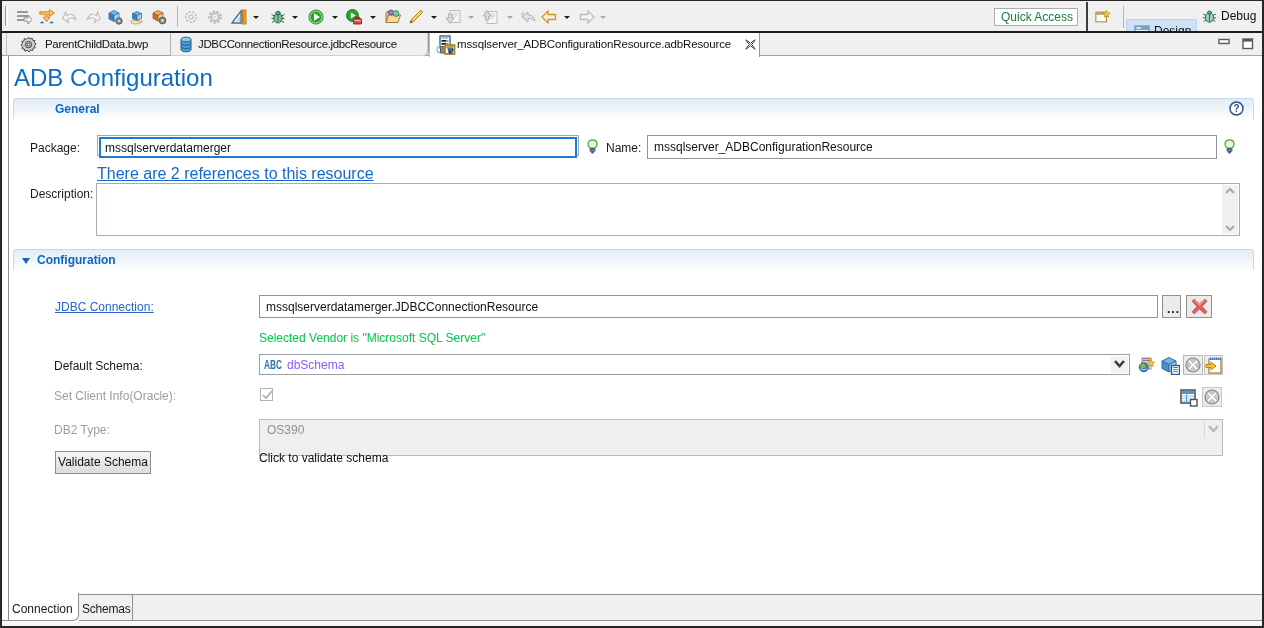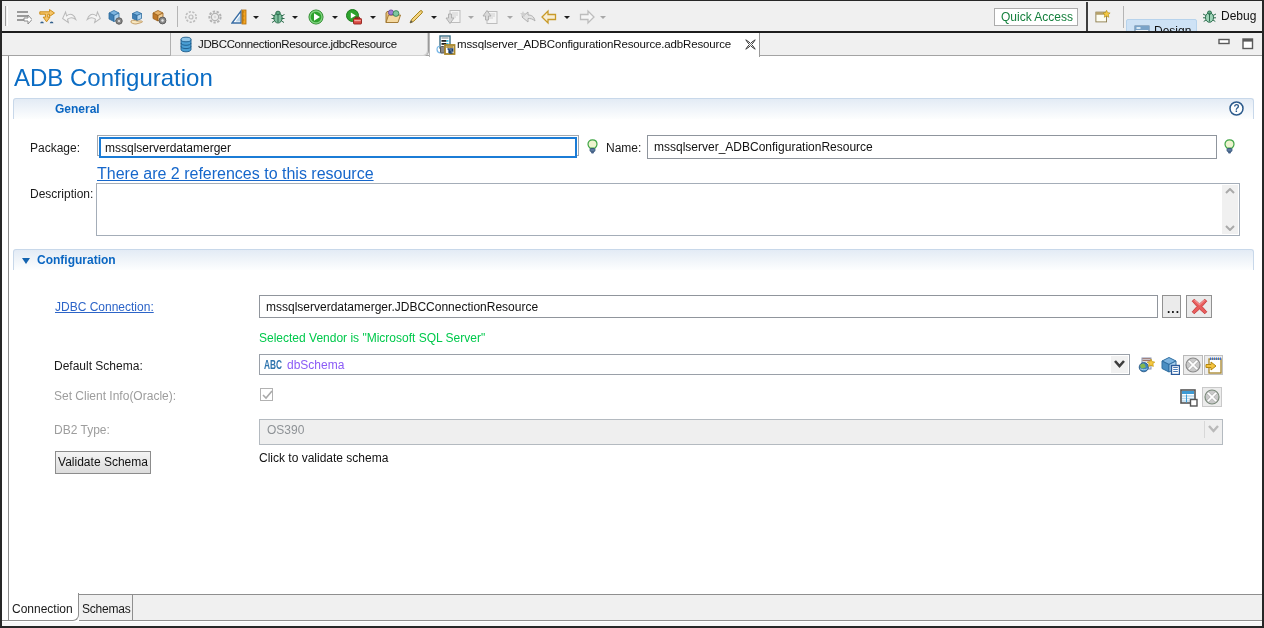--- a/index.html
+++ b/index.html
@@ -66,21 +66,21 @@
 #jdbcfield { left:259px; top:295px; width:899px; height:23px; }
 .sqbtn { position:absolute; background:#ebebeb; border:1px solid #919191; }
 #dotsbtn { left:1162px; top:295px; width:19px; height:23px; }
 #dotsbtn i { position:absolute; left:4px; top:6px; font-style:normal; font-size:12px; font-weight:bold; color:#111; letter-spacing:1px; }
 #redxbtn { left:1186px; top:295px; width:26px; height:23px; }
 #greentext { position:absolute; left:259px; top:331px; font-size:12px; color:#00c94c; }
 #combo1 { position:absolute; left:259px; top:354px; width:871px; height:21px; border:1px solid #9aa0a8; background:#fff; }
 #combo1 .arrowzone { position:absolute; right:1px; top:1px; width:17px; height:17px; background:#f1f1f1; }
 #combo1 .txt { position:absolute; left:27px; top:3px; font-size:12px; color:#8b5cf6; }
 #checkbox { position:absolute; left:260px; top:388px; width:13px; height:13px; border:1px solid #b2b2b2; background:#fff; }
-#db2combo { position:absolute; left:259px; top:419px; width:964px; height:26px; border:1px solid #b4bac0; background:#efefef; }
+#db2combo { position:absolute; left:259px; top:419px; width:964px; height:37px; border:1px solid #b4bac0; background:#efefef; }
 #db2combo .txt { position:absolute; left:7px; top:3px; color:#8e9296; }
 #db2combo .arrowzone { position:absolute; right:1px; top:1px; width:17px; height:17px; background:#efefef; border-left:1px solid #d8d8d8; }
 #valbtn { position:absolute; left:55px; top:451px; width:96px; height:23px; background:linear-gradient(#f4f4f4,#dcdcdc); border:1px solid #8c8c8c; font-size:12px; color:#111; text-align:center; line-height:21px; }
 #clicktext { position:absolute; left:259px; top:451px; font-size:12px; color:#111; }
 
 #btmstrip { position:absolute; left:79px; top:594px; width:1183px; height:27px; background:#f0f0f0; border-top:1px solid #8f8f8f; border-bottom:1px solid #8f8f8f; }
 #conntab { position:absolute; left:2px; top:593px; width:77px; height:28px; background:#fff; border-right:1px solid #8f8f8f; border-bottom:1px solid #8f8f8f; border-bottom-right-radius:6px; z-index:3; }
 #conntab span { position:absolute; left:10px; top:9px; }
 #schemastab { position:absolute; left:79px; top:594px; width:54px; height:27px; border-right:1px solid #8f8f8f; z-index:4; }
 #schemastab span { position:absolute; left:3px; top:8px; letter-spacing:-0.2px; }
@@ -243,20 +243,28 @@
       <ellipse cx="8.5" cy="9.5" rx="4" ry="4.8" fill="#9fd4b8" stroke="#2d6e4e" stroke-width="1"></ellipse>
       <ellipse cx="8.5" cy="4.6" rx="2" ry="1.6" fill="#5da883" stroke="#2d6e4e" stroke-width="1"></ellipse>
       <path d="M8.5 5.5 L8.5 13.5 M5 7.5 L2 6 M5 9.8 L2 9.8 M5 12 L2.7 13.5 M12 7.5 L15 6 M12 9.8 L15 9.8 M12 12 L14.3 13.5" stroke="#2d6e4e" stroke-width="1" fill="none"></path>
     </svg>
   </div>
 </div>
 <div id="tabline"></div>
 <div id="editor"></div>
 <div id="tabstrip">
   <div class="botline"></div>
+  <div class="tab" id="tab1">
+      <span class="lbl" style="left:38px;">ParentChildData.bwp</span>
+    <svg style="position:absolute; left:13px; top:3px;" width="17" height="17" viewBox="0 0 17 17">
+      <path d="M8.5 1.2 L10 3 L12 2 L12.6 4.3 L15 4.5 L14.2 6.6 L16.2 8 L14.4 9.6 L15.3 11.8 L13 12.2 L12.7 14.6 L10.4 13.9 L9 16 L7.2 14.2 L5 15.3 L4.4 13 L2 12.8 L2.7 10.6 L0.8 9.2 L2.6 7.6 L1.6 5.4 L4 5 L4.2 2.6 L6.5 3.3 Z" fill="#cfcfcf" stroke="#4a4a4a" stroke-width="1"></path>
+      <circle cx="8.5" cy="8.6" r="3.2" fill="#b5b5b5" stroke="#4a4a4a" stroke-width="1"></circle>
+      <circle cx="8.5" cy="8.6" r="1.2" fill="#efefef" stroke="#4a4a4a" stroke-width="0.8"></circle>
+    </svg>
+  </div>
   <div class="tab" id="tab2">
       <span class="lbl" style="left:27px;">JDBCConnectionResource.jdbcResource</span>
     <svg style="position:absolute; left:8px; top:3px;" width="14" height="17" viewBox="0 0 14 17">
       <path d="M2 3.5 L2 13.5 C2 14.8 4.2 15.8 7 15.8 C9.8 15.8 12 14.8 12 13.5 L12 3.5 Z" fill="#4a9fd4" stroke="#1a5a8a" stroke-width="0.9"></path>
       <ellipse cx="7" cy="3.5" rx="5" ry="2.3" fill="#8fc6e8" stroke="#1a5a8a" stroke-width="0.9"></ellipse>
       <path d="M2 7 C2 8.3 4.2 9.3 7 9.3 C9.8 9.3 12 8.3 12 7" fill="none" stroke="#1a5a8a" stroke-width="0.9"></path>
       <path d="M2 10.3 C2 11.6 4.2 12.6 7 12.6 C9.8 12.6 12 11.6 12 10.3" fill="none" stroke="#1a5a8a" stroke-width="0.9"></path>
     </svg>
   </div>
   <div class="tab" id="tab3">

